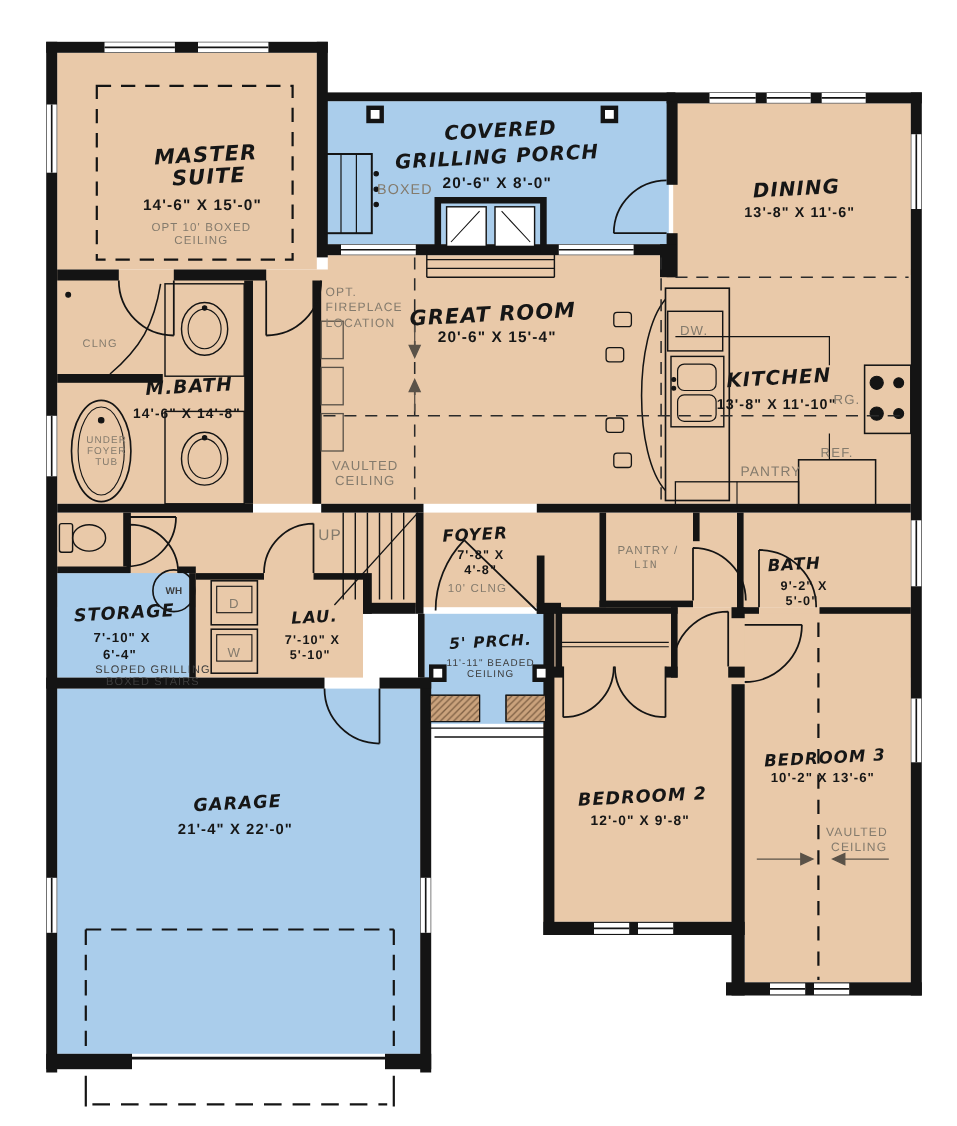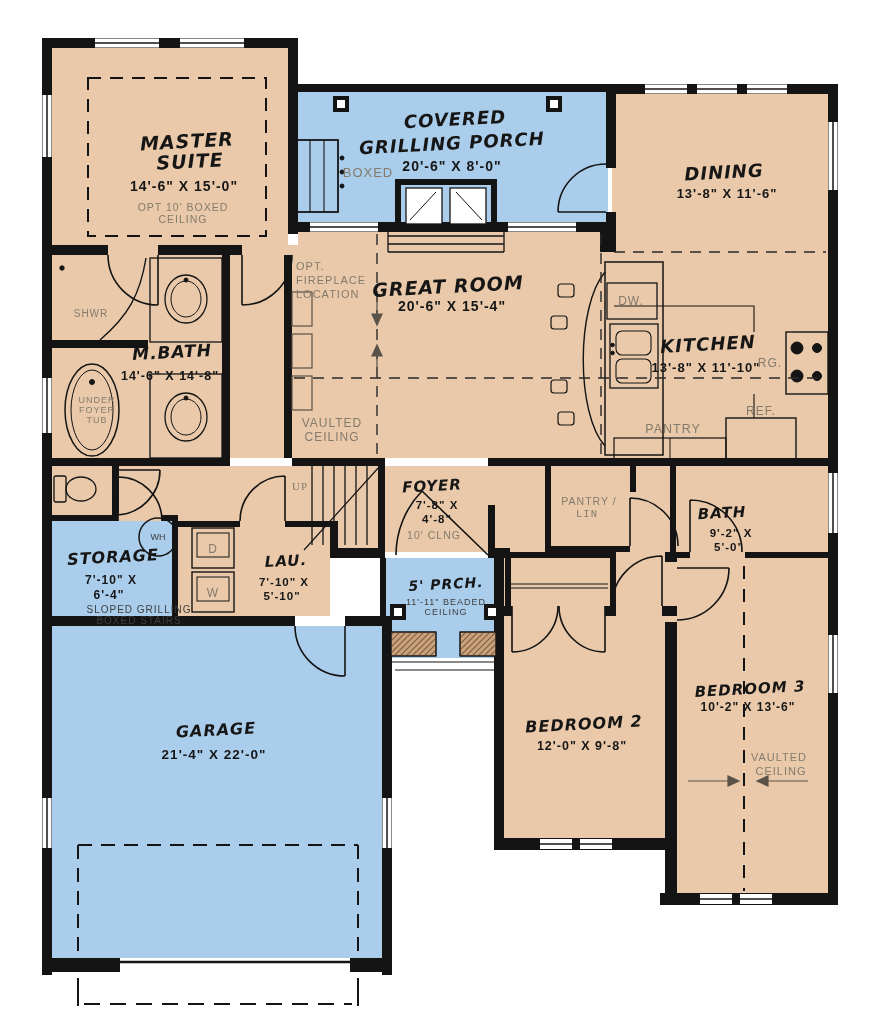--- a/index.html
+++ b/index.html
@@ -292,42 +292,42 @@
   <div class="lbl-left note" style="left:296px;top:280px;font-size:11px;">FIREPLACE</div>
   <div class="lbl-left note" style="left:296px;top:294px;font-size:11px;">LOCATION</div>
   <div class="lbl note" style="left:332px;top:423px;font-size:12px;">VAULTED</div>
   <div class="lbl note" style="left:332px;top:437px;font-size:12px;">CEILING</div>
 
   <div class="lbl name rot" style="left:708px;top:344px;font-size:18px;">KITCHEN</div>
   <div class="lbl dim" style="left:706px;top:367px;font-size:13px;">13'-8" X 11'-10"</div>
   <div class="lbl note" style="left:631px;top:301px;font-size:12px;">DW.</div>
   <div class="lbl note" style="left:770px;top:363px;font-size:12px;text-align:center;">RG.</div>
   <div class="lbl note" style="left:761px;top:411px;font-size:12px;">REF.</div>
-  <div class="lbl note" style="left:673px;top:429px;font-size:12.5px;">PANTRY</div>
+  <div class="lbl note" style="left:701px;top:429px;font-size:12.5px;">PANTRY</div>
 
   <div class="lbl name rot" style="left:172px;top:352px;font-size:17px;">M.BATH</div>
   <div class="lbl dim" style="left:170px;top:376px;font-size:12.5px;">14'-6" X 14'-8"</div>
-  <div class="lbl note" style="left:91px;top:313px;font-size:10px;">SHWR</div>
+  <div class="lbl note" style="left:91px;top:313px;font-size:10px;">CLNG</div>
   <div class="lbl note" style="left:97px;top:400px;font-size:9px;">UNDER</div>
   <div class="lbl note" style="left:97px;top:410px;font-size:9px;">FOYER</div>
   <div class="lbl note" style="left:97px;top:420px;font-size:9px;">TUB</div>
 
   <div class="lbl name rot" style="left:113px;top:557px;font-size:16px;">STORAGE</div>
   <div class="lbl dim" style="left:111px;top:580px;font-size:12px;">7'-10" X</div>
   <div class="lbl dim" style="left:109px;top:595px;font-size:12px;">6'-4"</div>
   <div class="lbl note noteb" style="left:139px;top:609px;font-size:10px;">SLOPED GRILLING</div>
   <div class="lbl note noteb" style="left:139px;top:620px;font-size:10px;">BOXED STAIRS</div>
-  <div class="lbl noteb" style="left:158px;top:537px;font-size:9px;font-weight:400;text-align:center;">WH</div>
+  <div class="lbl noteb" style="left:158px;top:537px;font-size:9px;font-weight:700;text-align:center;">WH</div>
 
   <div class="lbl name rot" style="left:286px;top:561px;font-size:15px;">LAU.</div>
   <div class="lbl dim" style="left:284px;top:582px;font-size:11.5px;">7'-10" X</div>
   <div class="lbl dim" style="left:282px;top:596px;font-size:11.5px;">5'-10"</div>
   <div class="lbl note" style="left:213px;top:549px;font-size:12px;">D</div>
   <div class="lbl note" style="left:213px;top:593px;font-size:12px;">W</div>
-  <div class="lbl note" style="left:300px;top:486px;font-size:11px;font-family:Liberation Serif, serif;">UP</div>
+  <div class="lbl note" style="left:300px;top:486px;font-size:14px;">UP</div>
 
   <div class="lbl name rot" style="left:432px;top:486px;font-size:15px;">FOYER</div>
   <div class="lbl dim" style="left:437px;top:505px;font-size:11.5px;">7'-8" X</div>
   <div class="lbl dim" style="left:437px;top:519px;font-size:11.5px;">4'-8"</div>
   <div class="lbl note" style="left:434px;top:535px;font-size:10.5px;">10' CLNG</div>
 
   <div class="lbl note" style="left:589px;top:501px;font-size:10.5px;">PANTRY /</div>
   <div class="lbl note" style="left:587px;top:514px;font-size:10.5px;font-family:Liberation Mono, monospace;">LIN</div>
 
   <div class="lbl name rot" style="left:722px;top:513px;font-size:15px;">BATH</div>

